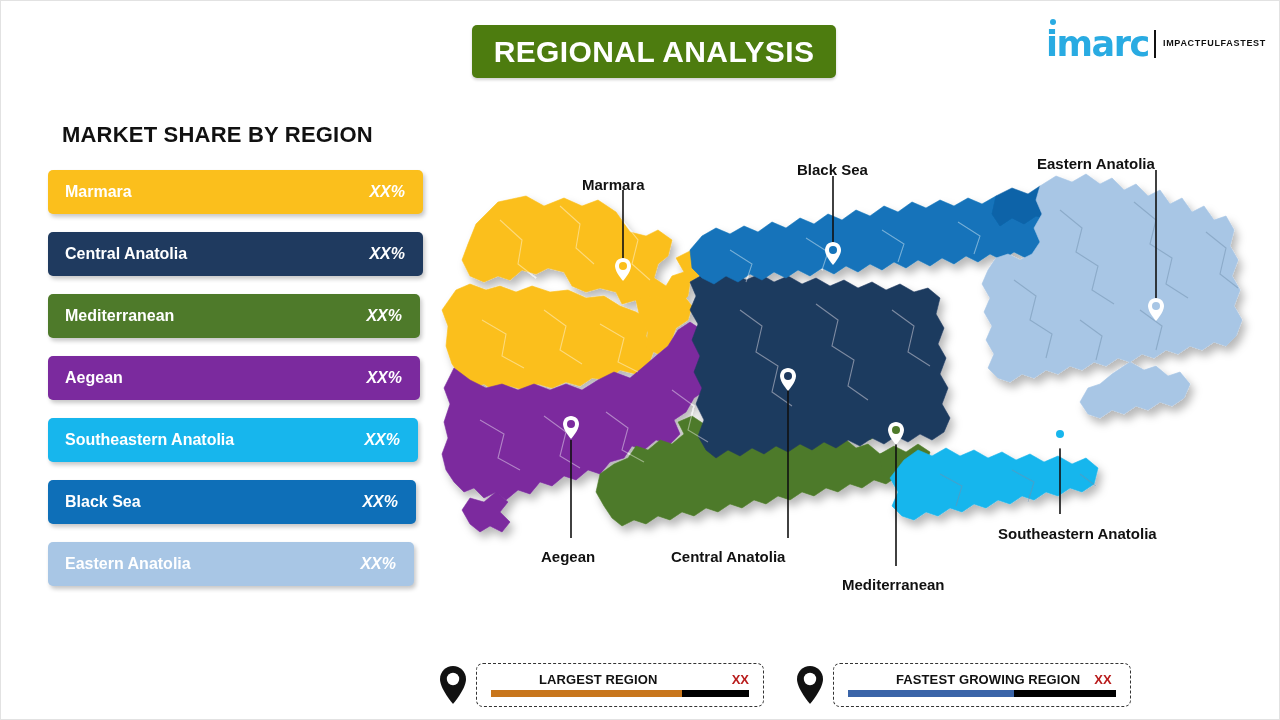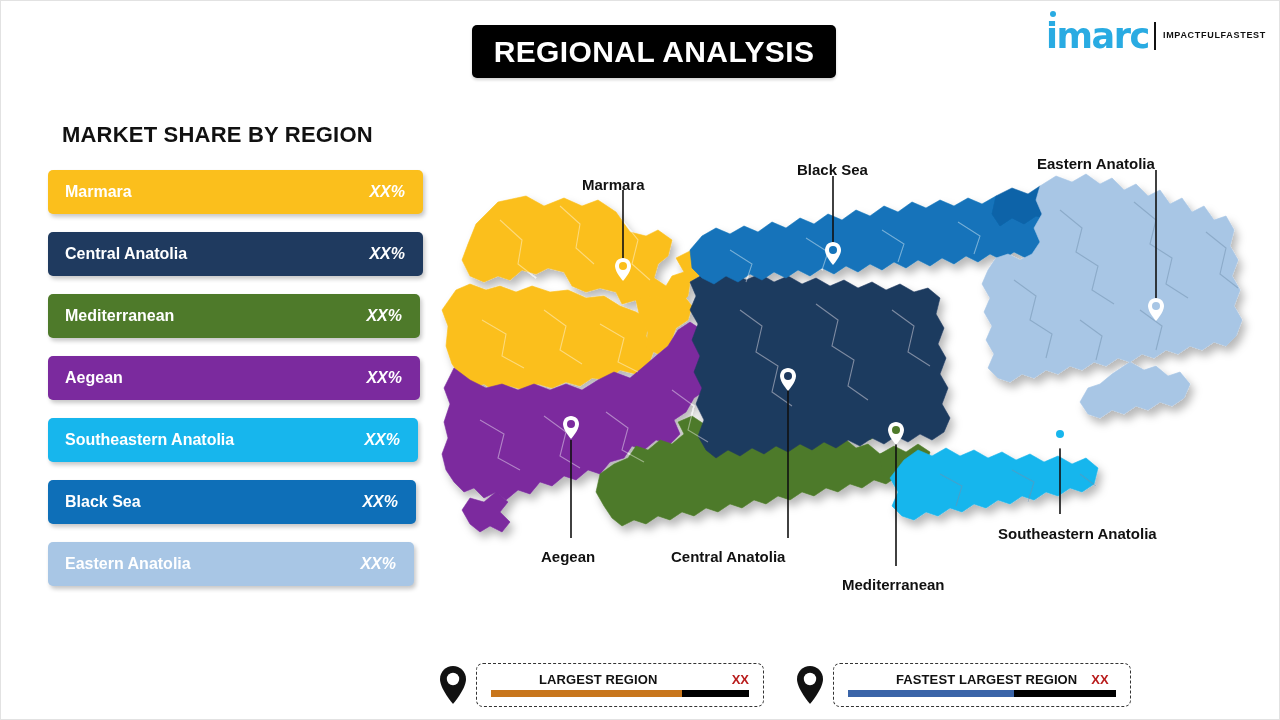--- a/index.html
+++ b/index.html
@@ -41,21 +41,21 @@
     font-size: 30px;
     font-weight: bold;
     letter-spacing: .4px;
     white-space: nowrap;
   }
 
   
   #logo {
     position: absolute;
     right: 14px;
-    top: 16px;
+    top: 24px;
     display: flex;
     align-items: center;
     height: 40px;
   }
   #logo .word {
     font-size: 35px;
     font-weight: bold;
     color: #29ABE2;
     letter-spacing: -1.4px;
     line-height: 1;
@@ -216,21 +216,21 @@
   .bl-track .fill {
     position: absolute;
     left: 0; top: 0; bottom: 0;
   }
 </style>
 </head>
 <body>
 
 <div class="page-border"></div>
 
-<div id="title-banner" style="background: #000000;">
+<div id="title-banner" style="background: #4d7c0f;">
   <span class="txt">REGIONAL ANALYSIS</span>
 </div>
 
 <div id="logo">
   <span class="word">
     <span class="dot"></span>
     <span>imarc</span>
   </span>
   <span class="divider"></span>
   <span class="tag">
@@ -469,20 +469,20 @@
   </div>
 </div>
 
 <div class="bottom-legend" id="legend-fastest">
   <svg class="bl-pin" width="30" height="40" viewBox="0 0 30 40">
     <path fill="#111" d="M15,1 C22.2,1 28,6.8 28,14 C28,24 15,39 15,39 C15,39 2,24 2,14 C2,6.8 7.8,1 15,1 Z"></path>
     <circle cx="15" cy="14" r="6.2" fill="#ffffff"></circle>
   </svg>
   <div class="bl-box">
     <div class="bl-row">
-      <span class="bl-label">FASTEST LARGEST REGION</span>
+      <span class="bl-label">FASTEST GROWING REGION</span>
       <span class="bl-value">XX</span>
     </div>
     <div class="bl-track" style="background: rgb(0, 0, 0);">
       <div class="fill" id="fastest-fill" style="width: 62%; background: rgb(58, 100, 168);"></div>
     </div>
   </div>
 </div>
 
 </body></html>

